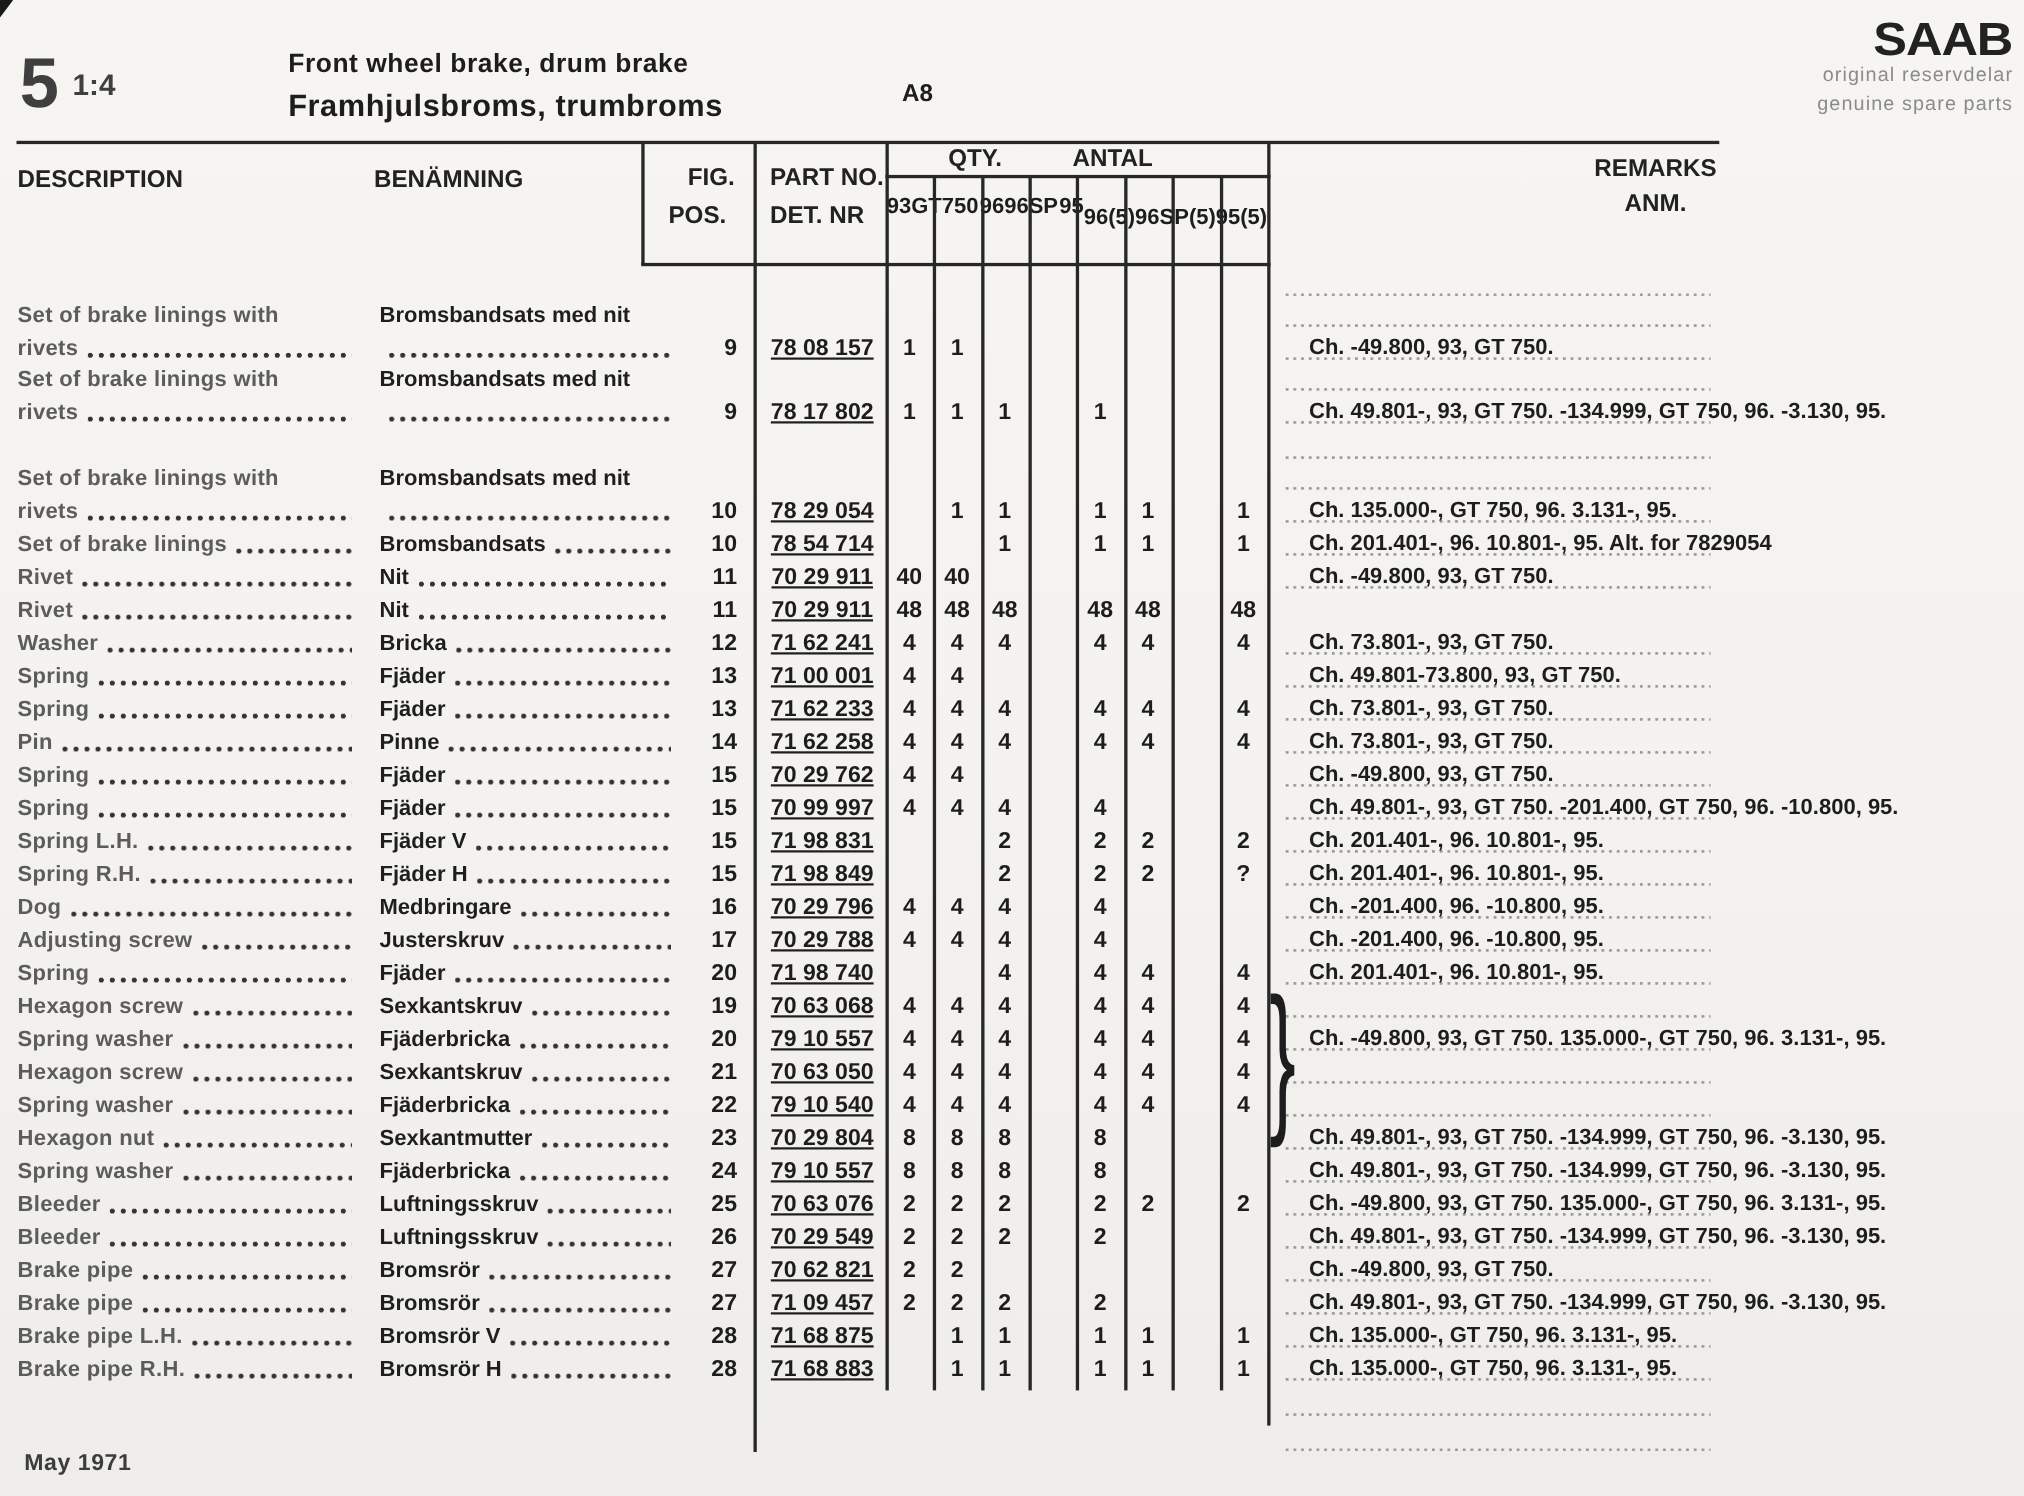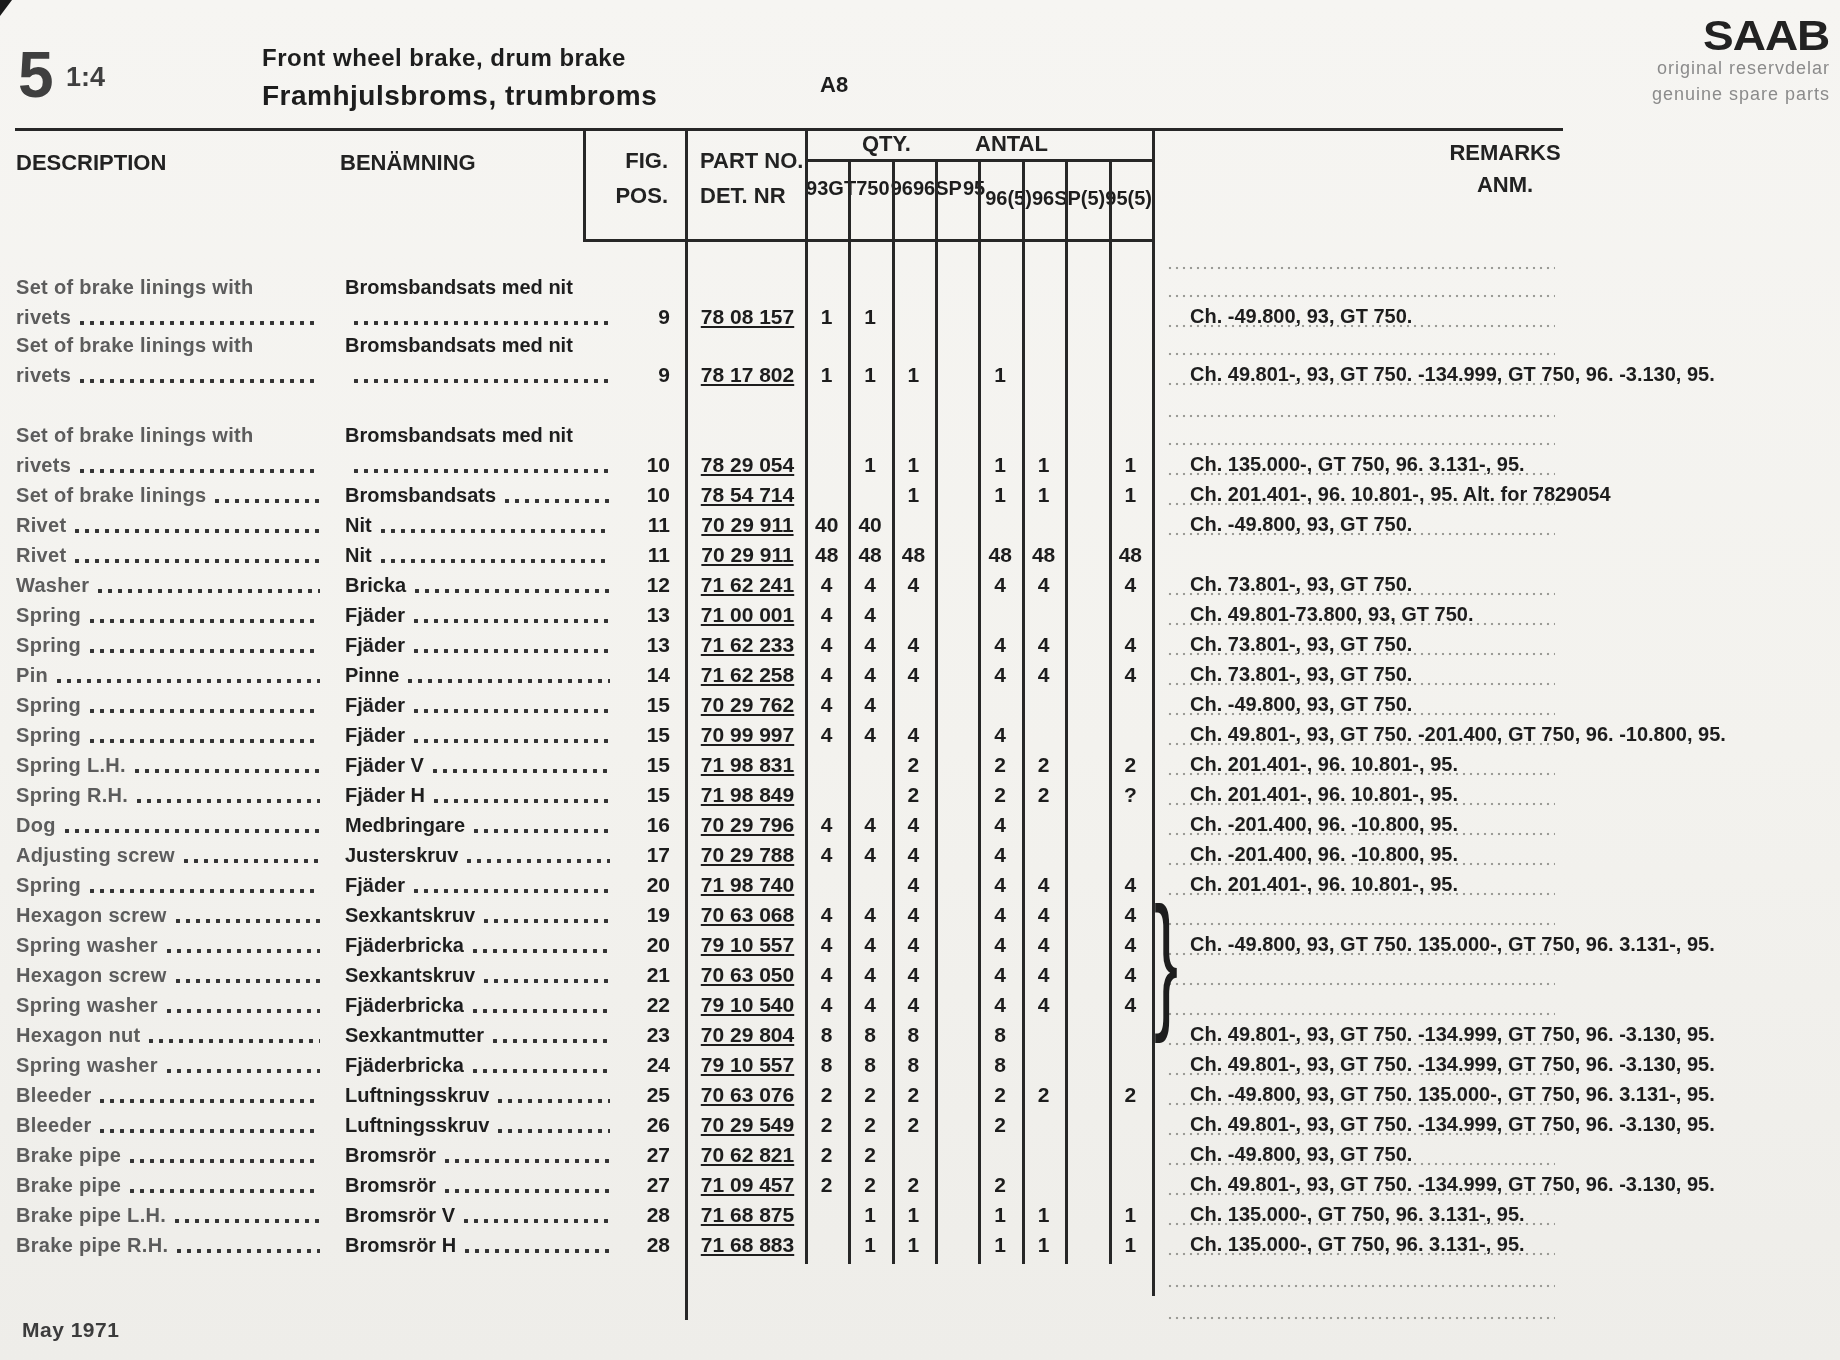--- a/index.html
+++ b/index.html
@@ -16,21 +16,21 @@
   .plate-code{position:absolute;left:820px;top:72px;font-size:22px;font-weight:700;}
   .saab-logo{position:absolute;left:1703px;top:8px;font-size:46px;font-weight:700;letter-spacing:-1px;color:#222;
     transform:scaleY(.92);white-space:nowrap;}
   .tagline1{position:absolute;left:1657px;top:58px;font-size:18px;font-weight:500;color:#8b8b8b;letter-spacing:1px;white-space:nowrap;text-align:center;}
   .tagline2{position:absolute;left:1652px;top:84px;font-size:18px;font-weight:500;color:#8b8b8b;letter-spacing:1px;white-space:nowrap;}
   
   .h-lbl{position:absolute;font-weight:700;font-size:22px;color:#222;white-space:nowrap;}
   .h-desc{left:16px;top:150px;}
   .h-ben{left:340px;top:150px;}
   .h-fig{left:600px;top:148px;width:68px;text-align:right;}
-  .h-pos{left:600px;top:183px;width:68px;text-align:right;}
+  .h-pos{left:600px;top:183px;width:68px;text-align:center;}
   .h-part{left:700px;top:148px;}
   .h-det{left:700px;top:183px;}
   .h-qty{left:862px;top:131px;}
   .h-antal{left:975px;top:131px;}
   .h-remarks{left:1390px;top:140px;width:230px;text-align:center;}
   .h-anm{left:1390px;top:172px;width:230px;text-align:center;}
   .qty-subheads{position:absolute;left:805px;top:162px;width:347px;height:78px;
     display:grid;grid-template-columns:repeat(8,1fr);}
   .qty-subhead{display:flex;flex-direction:row;justify-content:flex-end;align-items:center;
     font-weight:700;font-size:20px;line-height:21px;padding-bottom:26px;}

